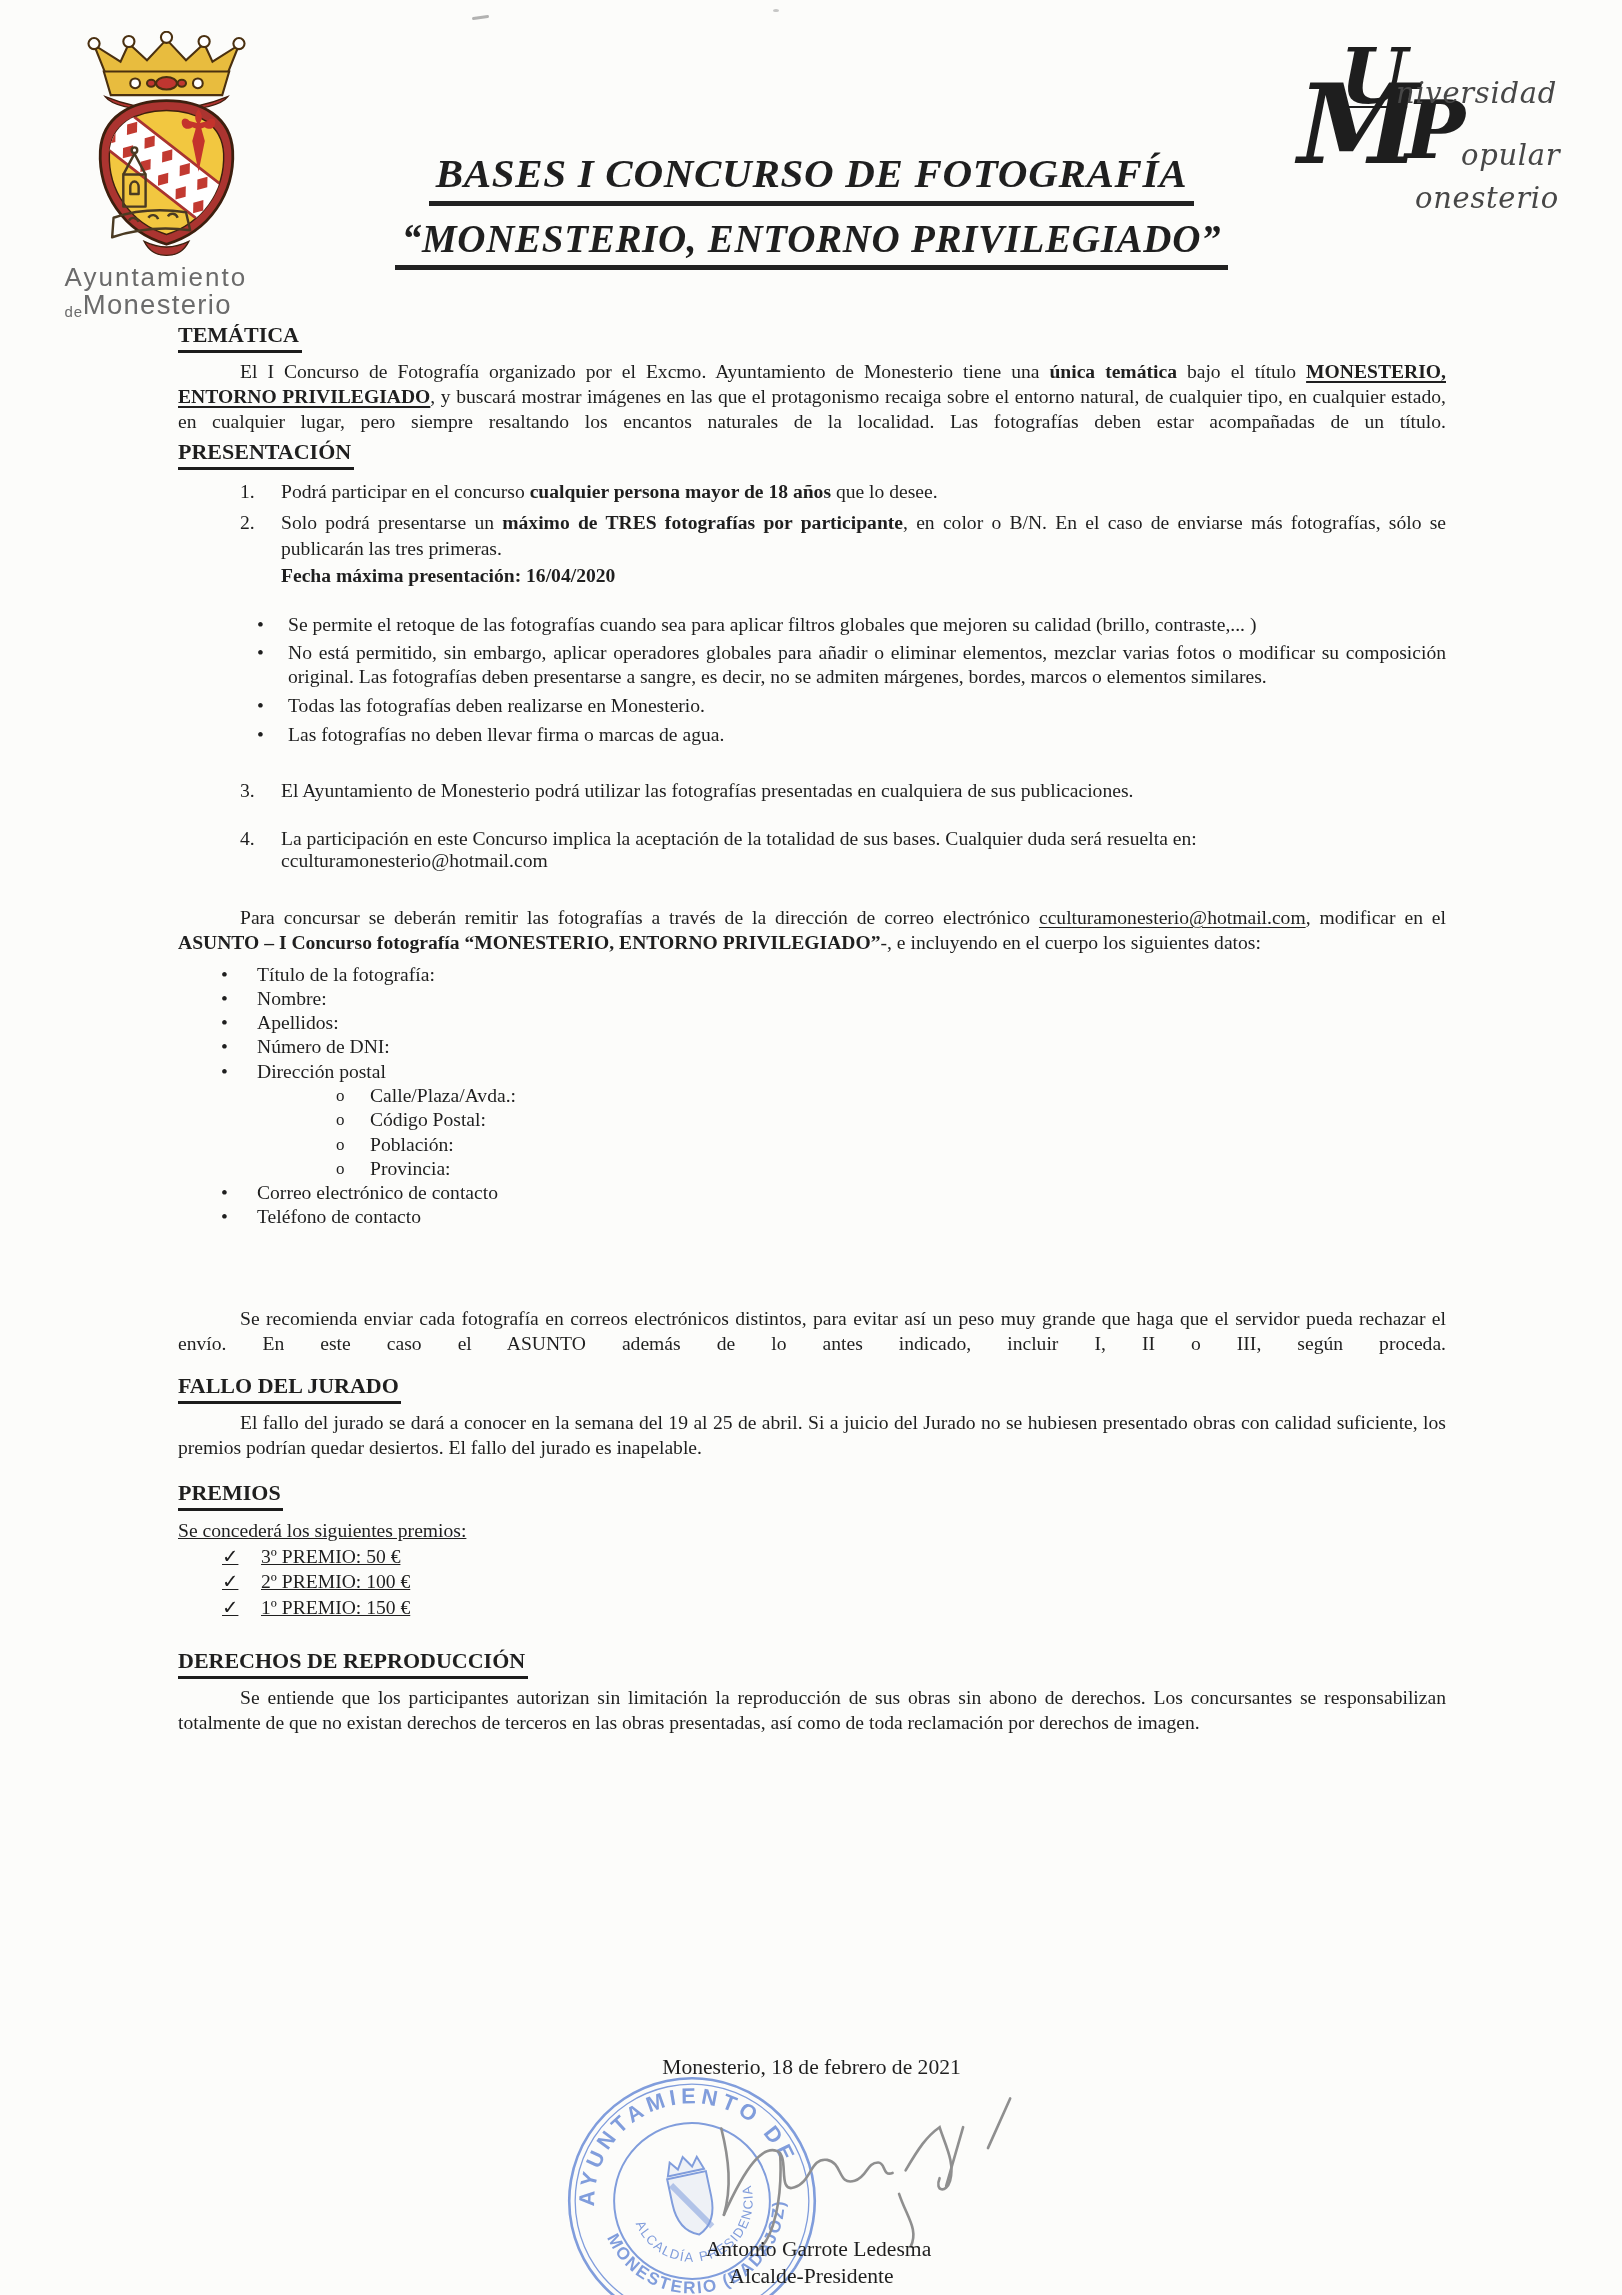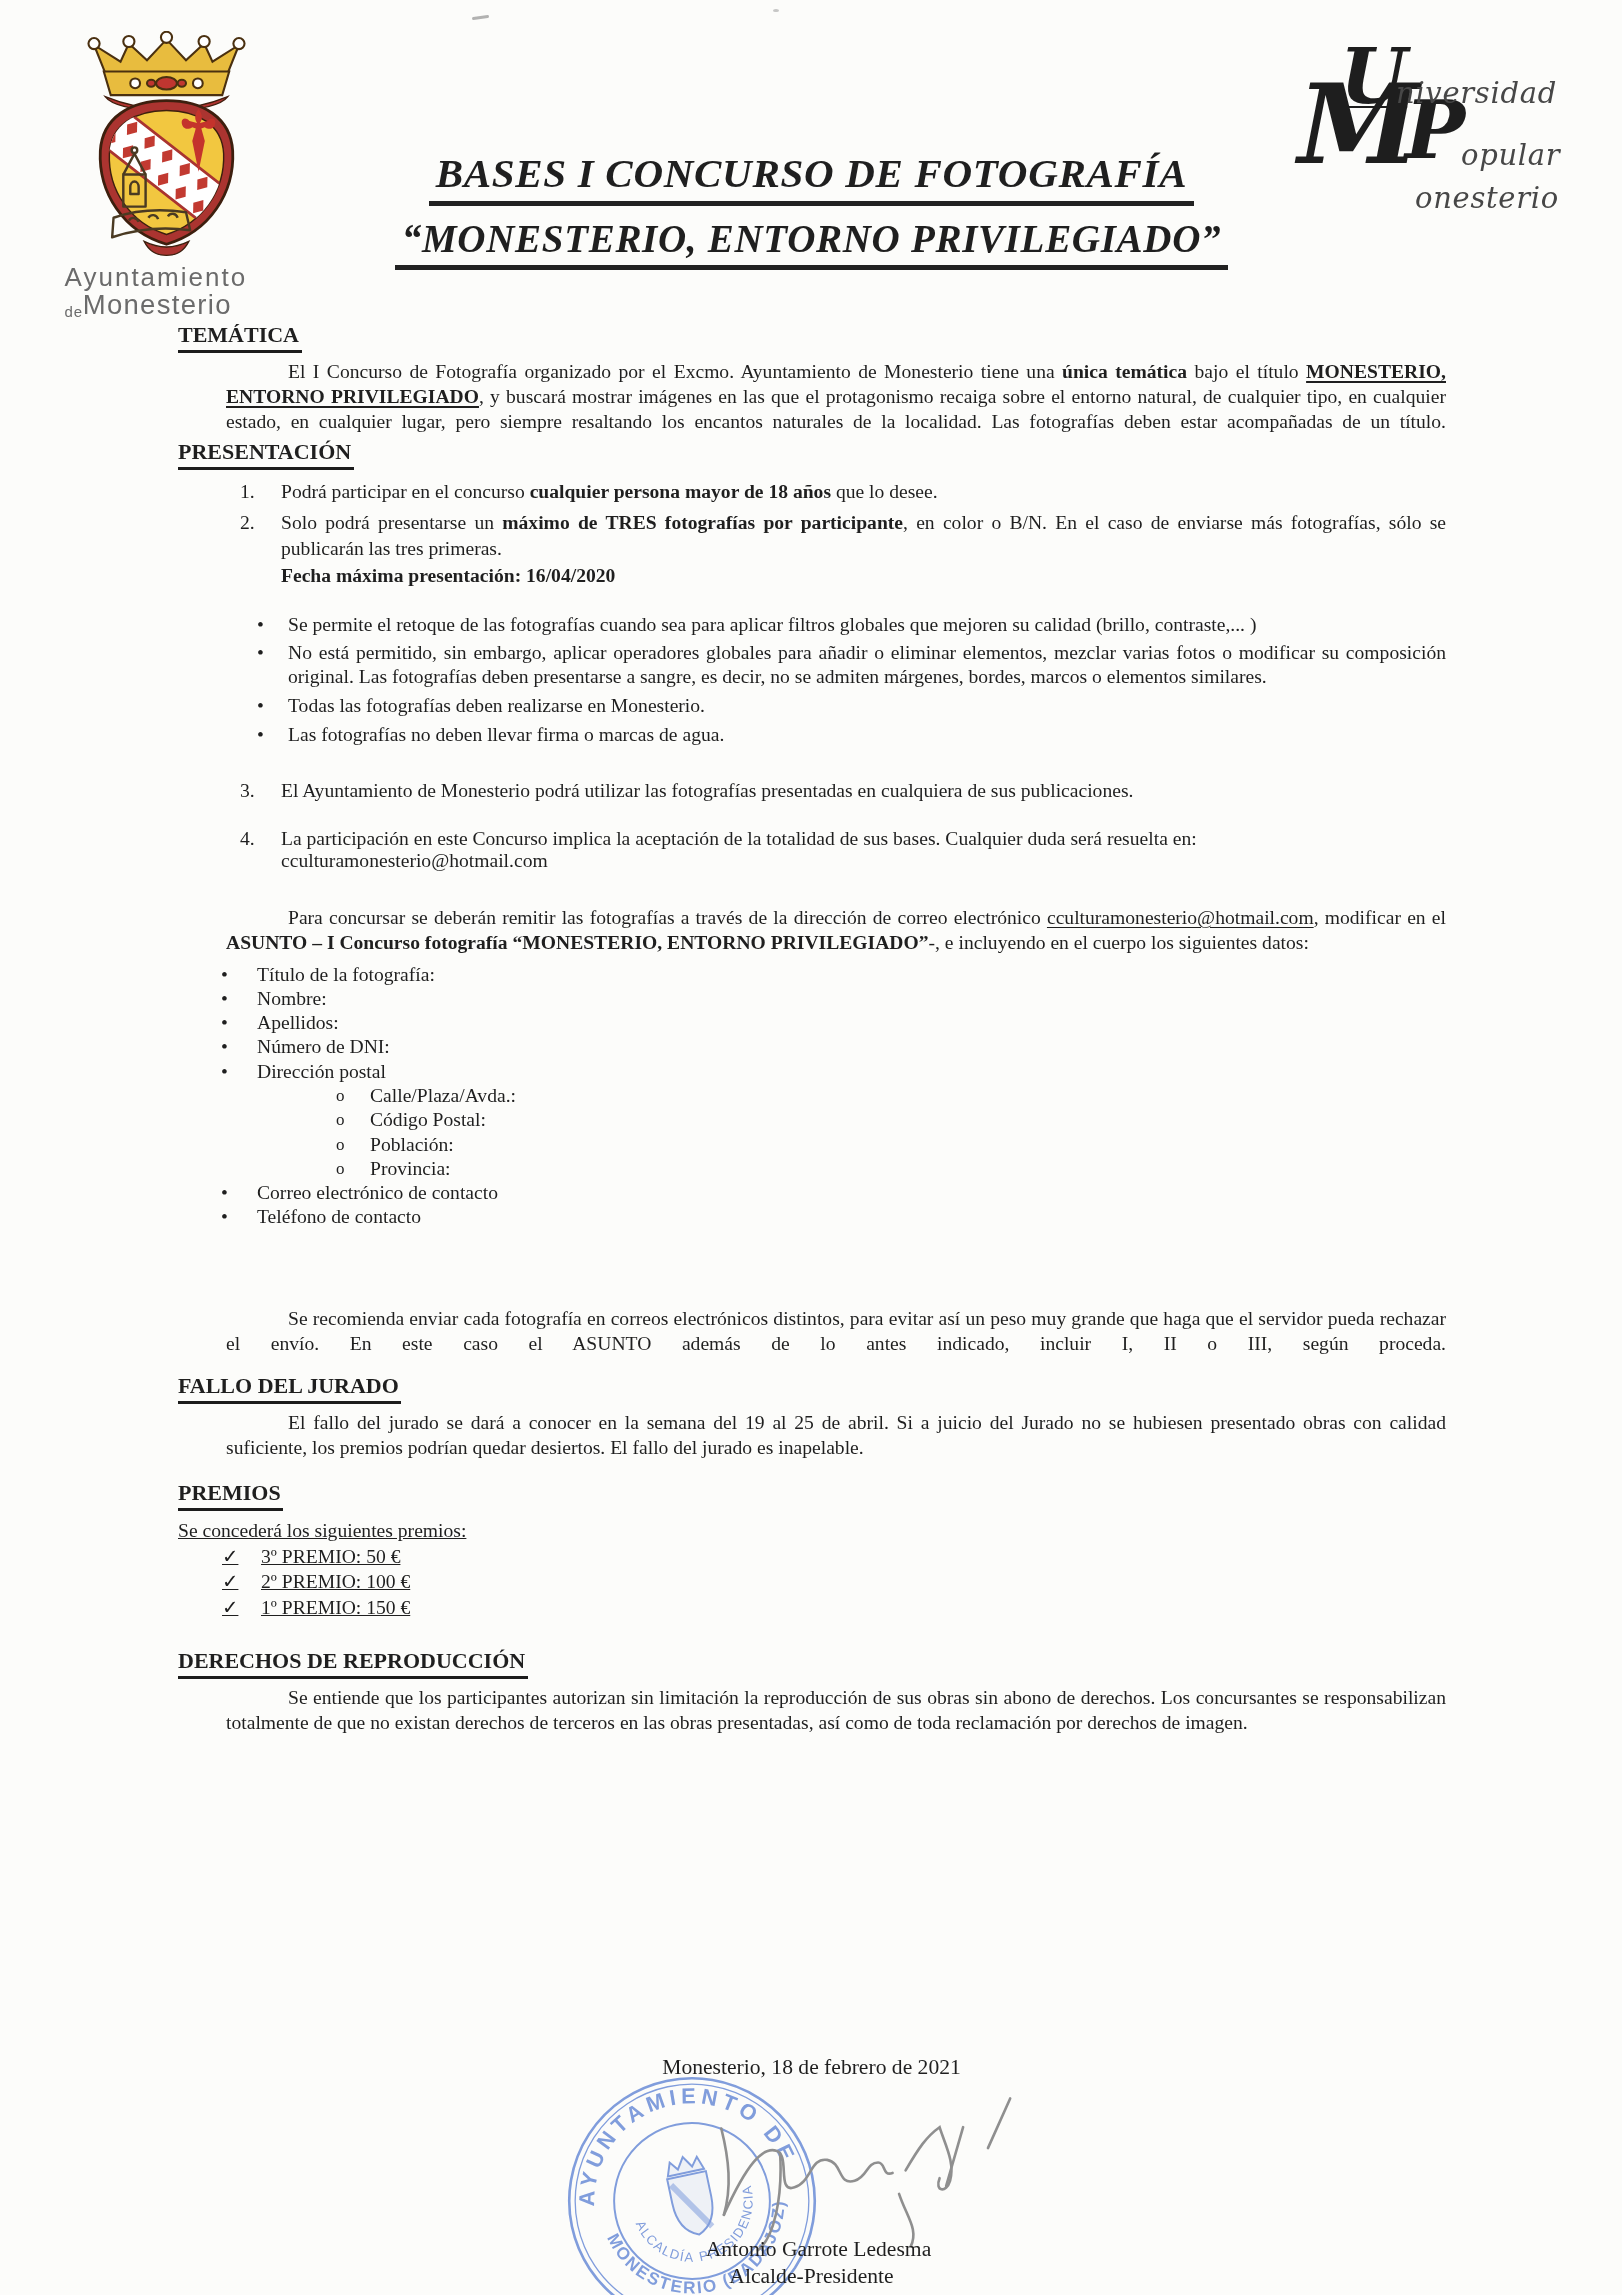--- a/index.html
+++ b/index.html
@@ -35,21 +35,21 @@
   .scan-mark1 { position:absolute; left:472px; top:15.7px; width:17px; height:2.6px; background:#8a8a8a;
     transform:rotate(-8deg); border-radius:1.3px; opacity:.65; }
   .scan-mark2 { position:absolute; left:773px; top:9.2px; width:5.9px; height:3.3px; background:#9a9a9a;
     border-radius:50%; opacity:.55; }
   
   .content { padding:0 177px 0 178px; }
   .heading { display:inline-block; font-weight:bold; font-size:22px; line-height:26px;
     border-bottom:3.9px solid #1c1c1c; padding:0 2.6px 2px 0; }
   .h-wrap { margin-bottom:6.5px; }
   .para { font-size:19.6px; line-height:25px; text-align:justify; }
-  .indent { text-indent:62px;margin-left:48px; }
+  .indent { text-indent:62px; }
   .last-just { text-align-last:justify; }
   .b { font-weight:bold; }
   .u { text-decoration:underline; text-decoration-thickness:2px; text-underline-offset:2.6px; }
   .email-link { color:#1f1f1f; text-decoration:underline; text-decoration-thickness:1.3px; text-underline-offset:3.3px; }
   .li { display:flex; font-size:19.6px; }
   .li .marker { flex:none; }
   .li .li-text { flex:1; text-align:justify; }
   .num-list { margin-left:62px; margin-top:9.2px; }
   .num-list .li { line-height:26px; margin-bottom:4.6px; }
   .num-list .marker { width:41px; }

